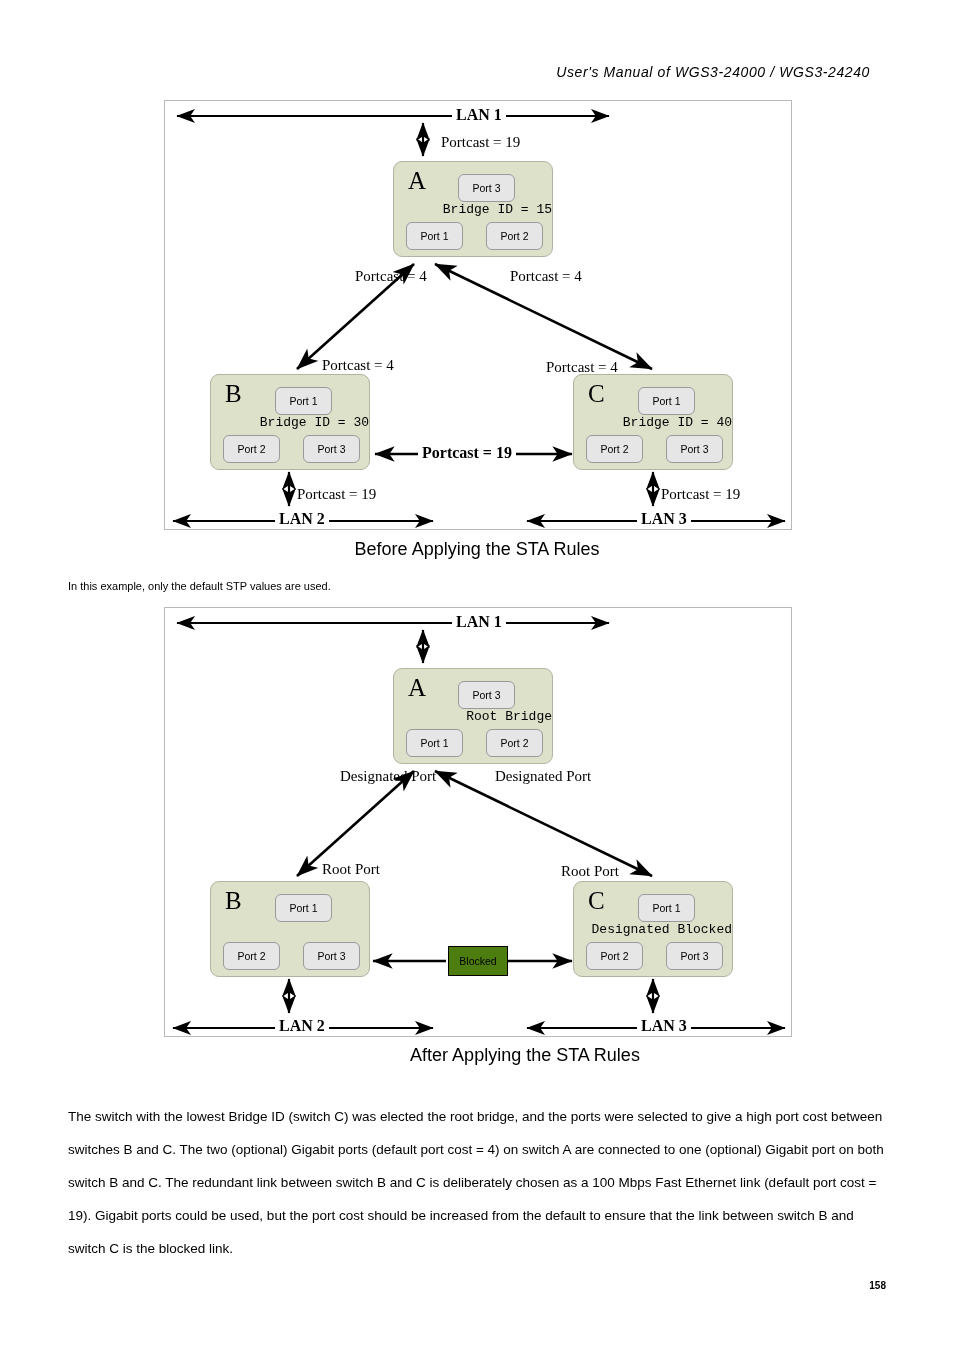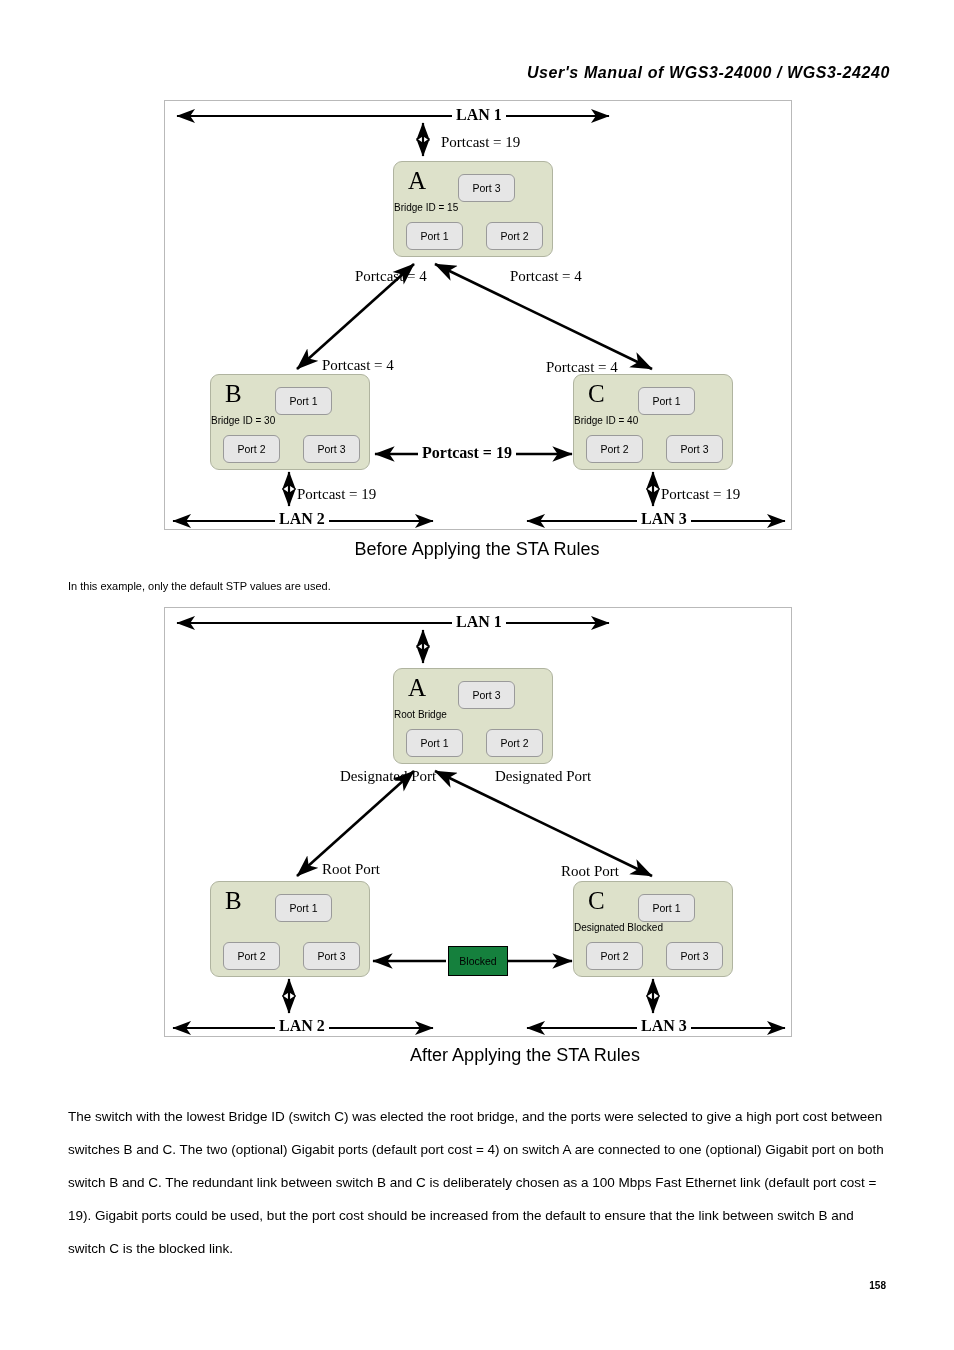--- a/index.html
+++ b/index.html
@@ -9,24 +9,24 @@
     background: #ffffff;
     font-family: "Liberation Sans", sans-serif;
     color: #000;
     position: relative;
     overflow: hidden;
   }
   .page { position:relative; width:954px; height:1350px; }
 
   
   .header {
-    position:absolute; top:64px; right:64px;
+    position:absolute; top:64px; right:84px;
     font-family:"Liberation Sans", sans-serif;
-    font-weight:bold; font-style:italic;
-    font-size:16px; letter-spacing:0.6px;
+    font-weight:normal; font-style:italic;
+    font-size:14px; letter-spacing:0.6px;
     white-space:nowrap;
   }
 
   
   .figure { position:absolute; border:1px solid #b9b9b9; background:#fff; }
   #figure-1 { left:164px; top:100px; width:628px; height:430px; }
   #figure-2 { left:164px; top:607px; width:628px; height:430px; }
 
   .caption {
     position:absolute; width:954px; text-align:center;
@@ -68,27 +68,27 @@
     background:#e6e6e6; border:1px solid #9a9a9a; border-radius:6px;
     font-size:10.5px; font-family:"Liberation Sans", sans-serif;
     display:flex; align-items:center; justify-content:center;
     color:#000;
   }
   .port.top   { left:64px; top:12px; }
   .port.bl    { left:12px; top:60px; }
   .port.br    { left:92px; top:60px; }
   .switch-sub {
     position:absolute; left:0; right:0; top:40px;
-    text-align:left; font-size:10px;
-    font-family:Liberation Sans, sans-serif;
+    text-align:right; font-size:13px;
+    font-family:Liberation Mono, monospace;
   }
 
   .blocked-box {
     position:absolute; width:60px; height:30px;
-    background:#15803d; border:1px solid #000;
+    background:#4d7c0f; border:1px solid #000;
     display:flex; align-items:center; justify-content:center;
     font-size:10.5px; font-family:"Liberation Sans", sans-serif;
     z-index:4;
   }
 
   
   .arrow-svg { position:absolute; left:0; top:0; overflow:visible; }
 
   
   .body-par {

